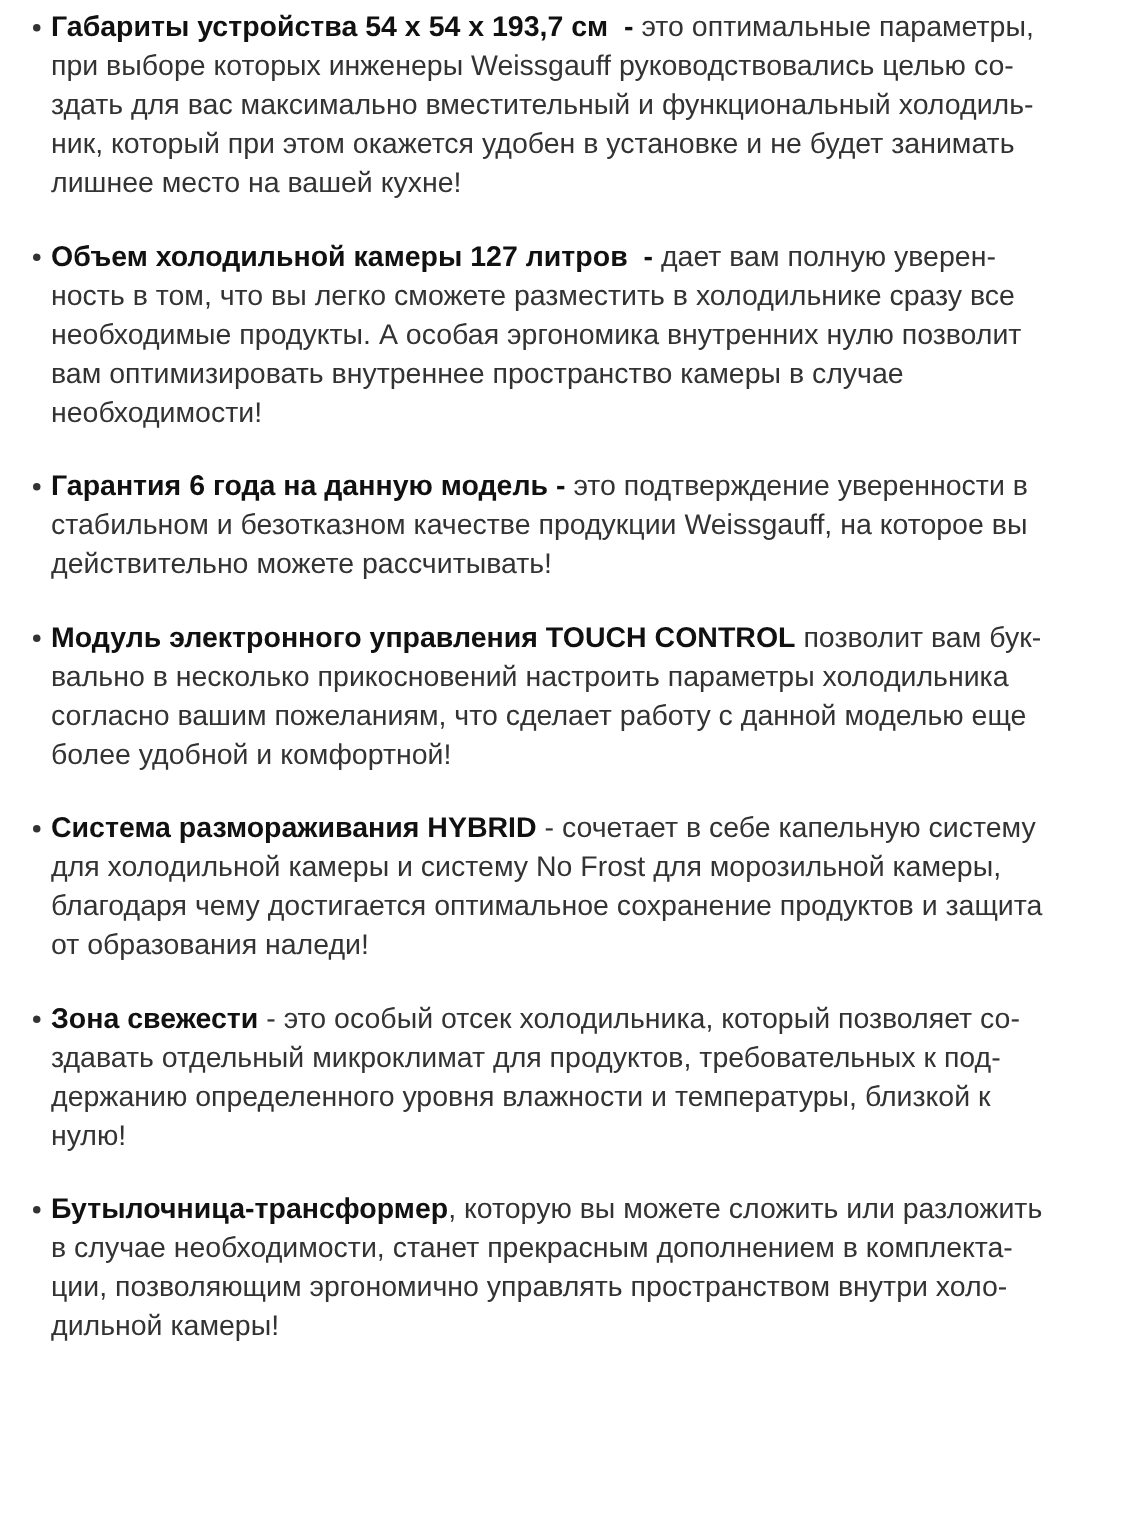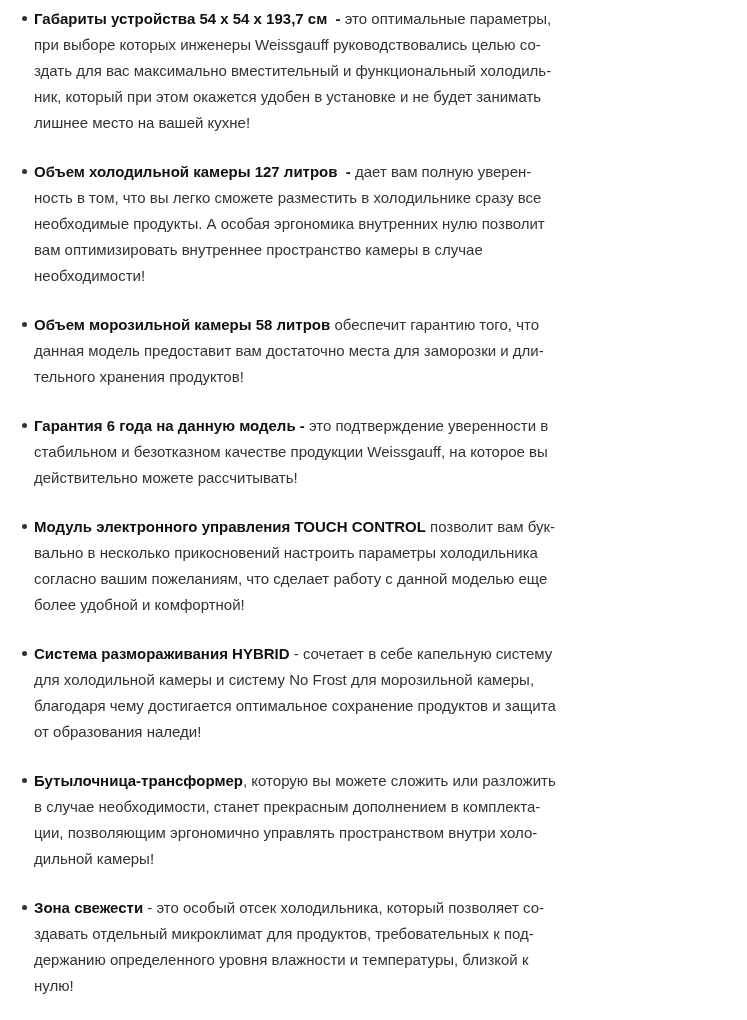--- a/index.html
+++ b/index.html
@@ -14,21 +14,21 @@
   }
   ul.features {
     list-style: none;
     margin: 0;
     padding: 0;
   }
   ul.features li {
     position: relative;
     padding-left: 14px;
     margin: 0 0 23px 0;
-    font-size: 15px;
+    font-size: 19px;
     line-height: 26px;
     color: #333333;
     white-space: pre; 
   }
   ul.features li .dot {
     position: absolute;
     left: 2px;
     top: 10px;
     width: 5px;
     height: 5px;
@@ -52,36 +52,33 @@
       <li><span class="dot"></span><b>Габариты устройства 54 х 54 х 193,7 см  -</b><span class="reg"> это оптимальные параметры,
 при выборе которых инженеры Weissgauff руководствовались целью со-
 здать для вас максимально вместительный и функциональный холодиль-
 ник, который при этом окажется удобен в установке и не будет занимать
 лишнее место на вашей кухне!</span></li>
       <li><span class="dot"></span><b>Объем холодильной камеры 127 литров  -</b><span class="reg"> дает вам полную уверен-
 ность в том, что вы легко сможете разместить в холодильнике сразу все
 необходимые продукты. А особая эргономика внутренних нулю позволит
 вам оптимизировать внутреннее пространство камеры в случае
 необходимости!</span></li>
-      <li><span class="dot"></span><b>Объем морозильной камеры 58 литров</b><span class="reg"> обеспечит гарантию того, что
-данная модель предоставит вам достаточно места для заморозки и дли-
-тельного хранения продуктов!</span></li>
       <li><span class="dot"></span><b>Гарантия 6 года на данную модель -</b><span class="reg"> это подтверждение уверенности в
 стабильном и безотказном качестве продукции Weissgauff, на которое вы
 действительно можете рассчитывать!</span></li>
       <li><span class="dot"></span><b>Модуль электронного управления TOUCH CONTROL</b><span class="reg"> позволит вам бук-
 вально в несколько прикосновений настроить параметры холодильника
 согласно вашим пожеланиям, что сделает работу с данной моделью еще
 более удобной и комфортной!</span></li>
       <li><span class="dot"></span><b>Система размораживания HYBRID</b><span class="reg"> - сочетает в себе капельную систему
 для холодильной камеры и систему No Frost для морозильной камеры,
 благодаря чему достигается оптимальное сохранение продуктов и защита
 от образования наледи!</span></li>
+      <li><span class="dot"></span><b>Зона свежести</b><span class="reg"> - это особый отсек холодильника, который позволяет со-
+здавать отдельный микроклимат для продуктов, требовательных к под-
+держанию определенного уровня влажности и температуры, близкой к
+нулю!</span></li>
       <li><span class="dot"></span><b>Бутылочница-трансформер</b><span class="reg">, которую вы можете сложить или разложить
 в случае необходимости, станет прекрасным дополнением в комплекта-
 ции, позволяющим эргономично управлять пространством внутри холо-
 дильной камеры!</span></li>
-      <li><span class="dot"></span><b>Зона свежести</b><span class="reg"> - это особый отсек холодильника, который позволяет со-
-здавать отдельный микроклимат для продуктов, требовательных к под-
-держанию определенного уровня влажности и температуры, близкой к
-нулю!</span></li>
     </ul>
 </div>
 
 </body></html>

